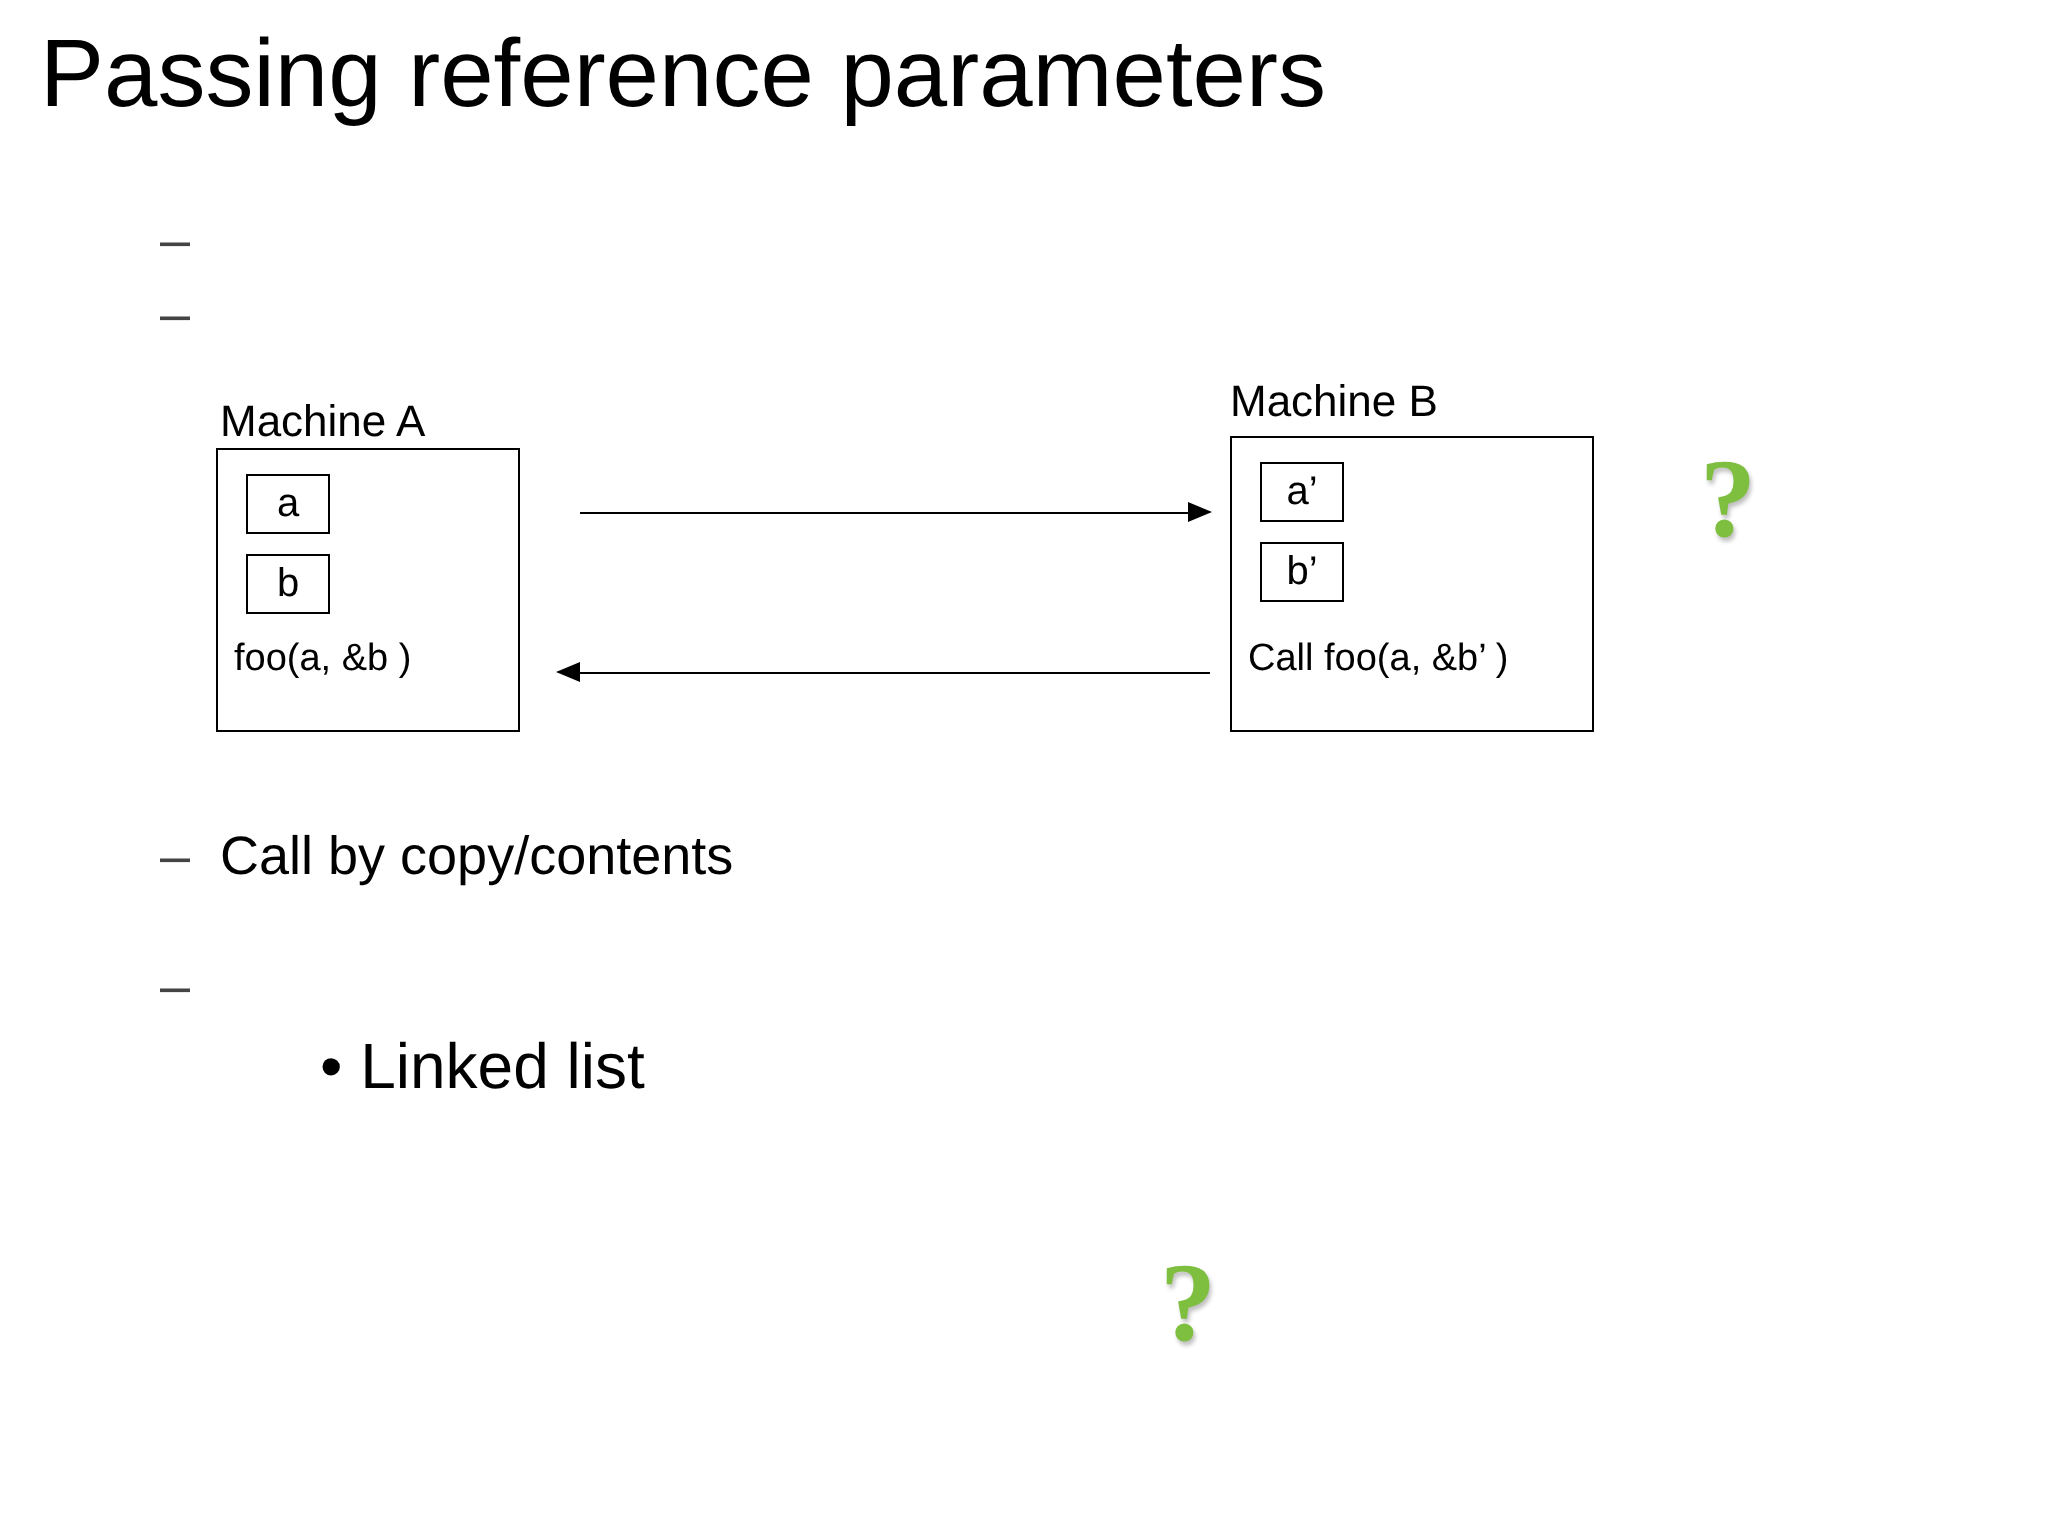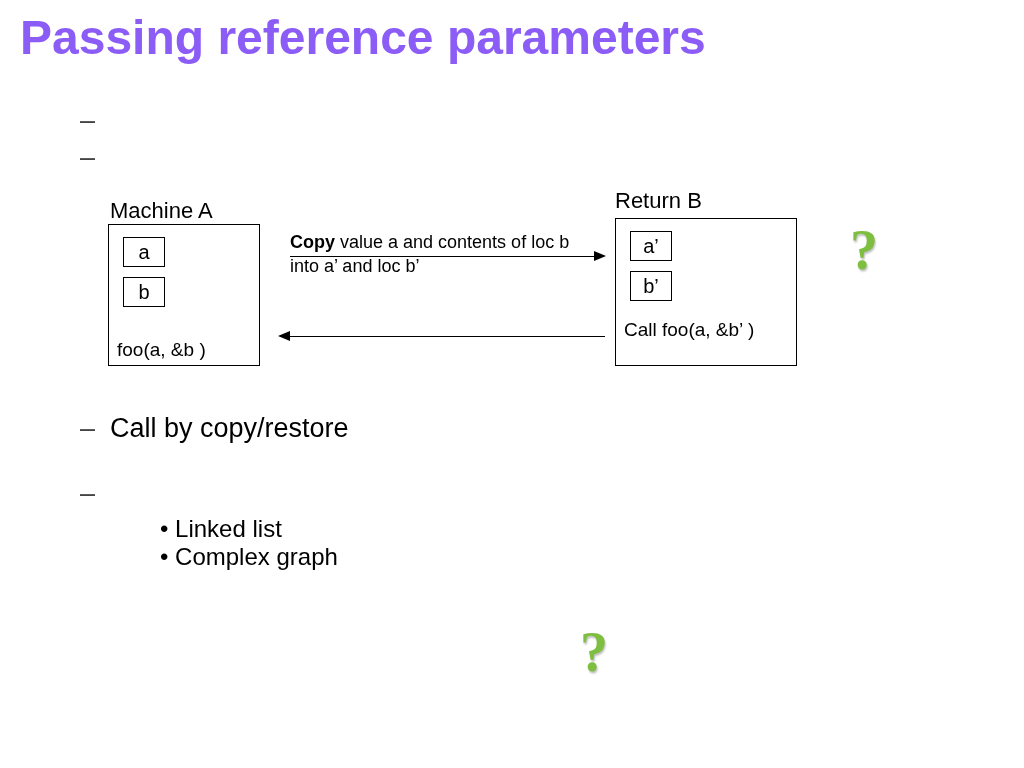--- a/index.html
+++ b/index.html
@@ -7,41 +7,41 @@
     padding: 0;
     width: 1024px;
     height: 768px;
     font-family: "Trebuchet MS", Verdana, sans-serif;
     background: #fff;
     color: #000;
     position: relative;
     overflow: hidden;
   }
   .title {
-    color: #8b5cf6;
+    color: #000000;
     font-size: 48px;
-    font-weight: bold;
+    font-weight: normal;
     margin: 10px 0 40px 20px;
   }
   .bullets {
     margin-left: 80px;
     font-size: 27px;
   }
   .dash-item {
     display: flex;
     align-items: flex-start;
     margin: 6px 0;
   }
   .dash-item .dash {
     width: 30px;
     color: #444;
   }
   .sub-items {
     margin-left: 80px;
-    font-size: 24px;
+    font-size: 32px;
   }
   .sub-items .dot-item::before { content: "• "; }
   .diagram {
     position: relative;
     margin: 25px 0 25px 100px;
     width: 820px;
     height: 190px;
     font-size: 20px;
   }
   .mlabel { position: absolute; font-size: 22px; }
@@ -110,51 +110,46 @@
   <div class="dash-item">
     <span class="dash">–</span>
   </div>
 </div>
 
 <div class="diagram">
   <div class="mlabel" style="left:10px; top:0;text-align:right;">Machine A</div>
   <div class="mbox" style="left:8px; top:26px; width:150px; height:140px;">
     <div class="cell" style="left:14px; top:12px;">a</div>
     <div class="cell" style="left:14px; top:52px;">b</div>
-    <div class="foo-call" style="left:8px; bottom:4px;margin-top:32px;">foo(a, &amp;b )</div>
+    <div class="foo-call" style="left:8px; bottom:24px;margin-top:32px;">foo(a, &amp;b )</div>
   </div>
 
-  <div class="mlabel" style="left:515px; top:-10px;">Return B</div>
+  <div class="mlabel" style="left:515px; top:-10px;">Machine B</div>
   <div class="mbox" style="left:515px; top:20px; width:180px; height:146px;">
     <div class="cell" style="left:14px; top:12px;">a’</div>
     <div class="cell" style="left:14px; top:52px;">b’</div>
     <div class="foo-call" style="left:8px; bottom:24px;">Call foo(a, &amp;b’ )</div>
   </div>
 
-  <div class="arrow-text" style="left:190px; top:32px; width:320px;">
-    <b>Copy</b><span> value a and contents of loc b</span><br>
-    <span>into a’ and loc b’</span>
-  </div>
   <div class="arrow-line" style="left:190px; top:58px; width:305px;"></div>
   <div class="arrow-head-r" style="left:494px; top:53px;"></div>
 
   <div class="arrow-line" style="left:190px; top:138px; width:315px;"></div>
   <div class="arrow-head-l" style="left:178px; top:133px;"></div>
 
   <div class="qmark" style="left:750px; top:20px;">?</div>
 </div>
 
 <div class="bullets">
   <div class="dash-item">
     <span class="dash">–</span>
-    <span>Call by copy/restore</span>
+    <span>Call by copy/contents</span>
   </div>
   <div class="gap"></div>
   <div class="dash-item">
     <span class="dash">–</span>
   </div>
   <div class="sub-items">
     <div class="dot-item">Linked list</div>
-    <div class="dot-item">Complex graph</div>
   </div>
 </div>
 
 <div class="qmark" style="left:580px; top:620px;">?</div>
 
 </body></html>

